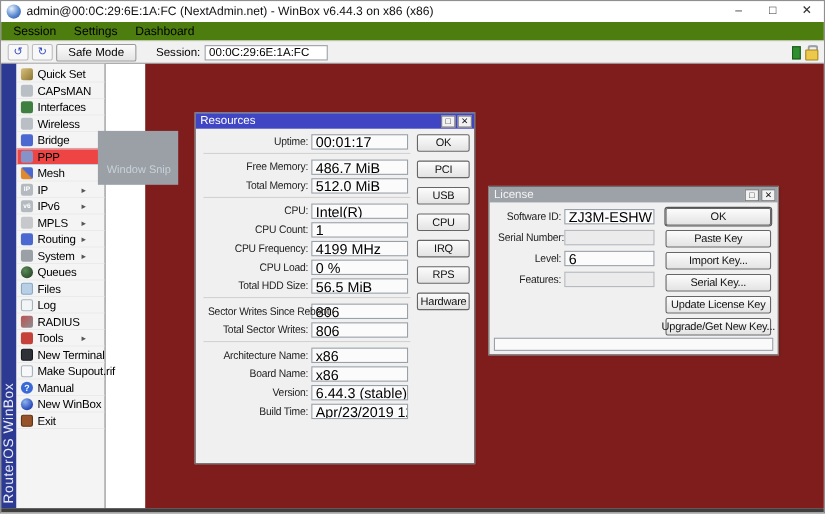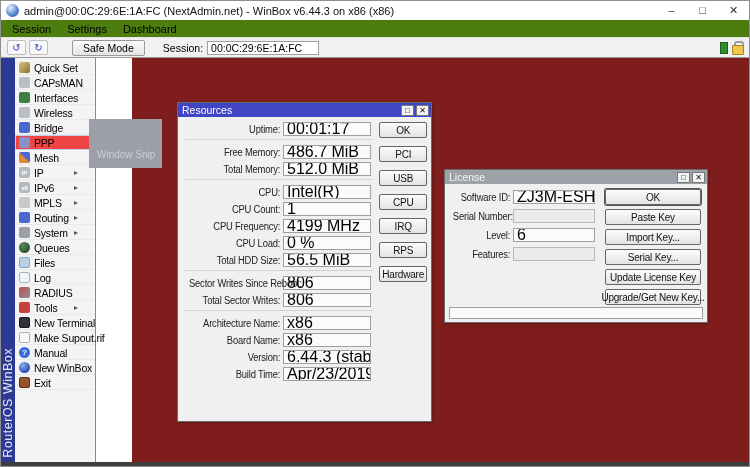--- a/index.html
+++ b/index.html
@@ -19,21 +19,21 @@
 
   
   .menubar { height:17px; display:flex; align-items:center; font-size:11px; padding-left:3px; background:#4d7c0f; }
   .menu-item { padding:1px 8px; }
 
   
   .toolbar { height:20px; background:#f1f1f1; border-top:1px solid #e5e5e5;
              display:flex; align-items:center; padding:0 6px; font-size:10.5px; }
   .tbtn { width:19px; height:15px; border:1px solid #bdbdbd; background:#f8f8f8; color:#2b43c0;
           font-size:10px; line-height:13px; text-align:center; margin-right:3px; border-radius:2px; }
-  .safe-mode { margin-left:21px; height:16px; padding:0 10px; border:1px solid #9a9a9a; border-radius:2px;
+  .safe-mode { margin-left:0; height:16px; padding:0 10px; border:1px solid #9a9a9a; border-radius:2px;
                background:linear-gradient(#fbfbfb,#e5e5e5); display:flex; align-items:center; }
   .session-label { margin-left:18px; margin-right:4px; }
   .session-field { width:112px; height:14px; border:1px solid #9aa0a6; background:#fff;
                    display:flex; align-items:center; padding:0 3px; white-space:nowrap; }
   .tb-right { margin-left:auto; display:flex; align-items:center; gap:4px; }
   .conn-ind { width:8px; height:12px; border:1px solid #1d5c1d; }
   .lock { width:11px; height:14px; position:relative; }
   .lock::before { content:""; position:absolute; top:0; left:2px; width:6px; height:7px;
                   border:2px solid #9aa0a6; border-bottom:none; border-radius:3px 3px 0 0; }
   .lock::after { content:""; position:absolute; bottom:0; left:0; width:10px; height:8px;
@@ -94,21 +94,21 @@
   .res { left:45px; top:44px; width:255px; height:320px; }
   .res .dlg-title { background:#4045c4; }
   .lic { left:312px; top:111px; width:264px; height:154px; }
   .lic .dlg-title { background:#9da1a8; color:#f4f4f4; }
 
   .res-body { display:flex; padding:5px 4px 0 5px; }
   .res-left { width:194px; }
   .row { display:flex; align-items:center; margin-bottom:3px; }
   .row .lbl { width:100px; text-align:right; padding-right:3px; font-size:10px; letter-spacing:-.2px;
               white-space:nowrap; transform:scaleX(.94); transform-origin:right center; color:#222; }
-  .fld { width:88px; height:14px; border:1px solid #99a0a8; background:#fbfbfb; font-size:16px;
+  .fld { width:88px; height:14px; border:1px solid #99a0a8; background:#fbfbfb; font-size:13px;
          display:flex; align-items:center; padding:0 3px; white-space:nowrap; overflow:hidden; }
   .fld.disabled { background:#ebebeb; border-color:#b6bac0; }
   .sep { height:1px; background:#d2d2d2; margin:3px 2px 5px 2px; }
   .res-right { width:48px; margin-left:4px; display:flex; flex-direction:column; }
   .btn { height:16px; border:1px solid #666; border-radius:2px; background:linear-gradient(#fcfcfc,#e3e3e3);
          font-size:10px; letter-spacing:-.2px; display:flex; align-items:center; justify-content:center;
          margin-bottom:8px; white-space:nowrap; color:#111; }
   .btn.default { box-shadow:0 0 0 1px #555; }
 
   .lic-body { position:relative; height:138px; }

